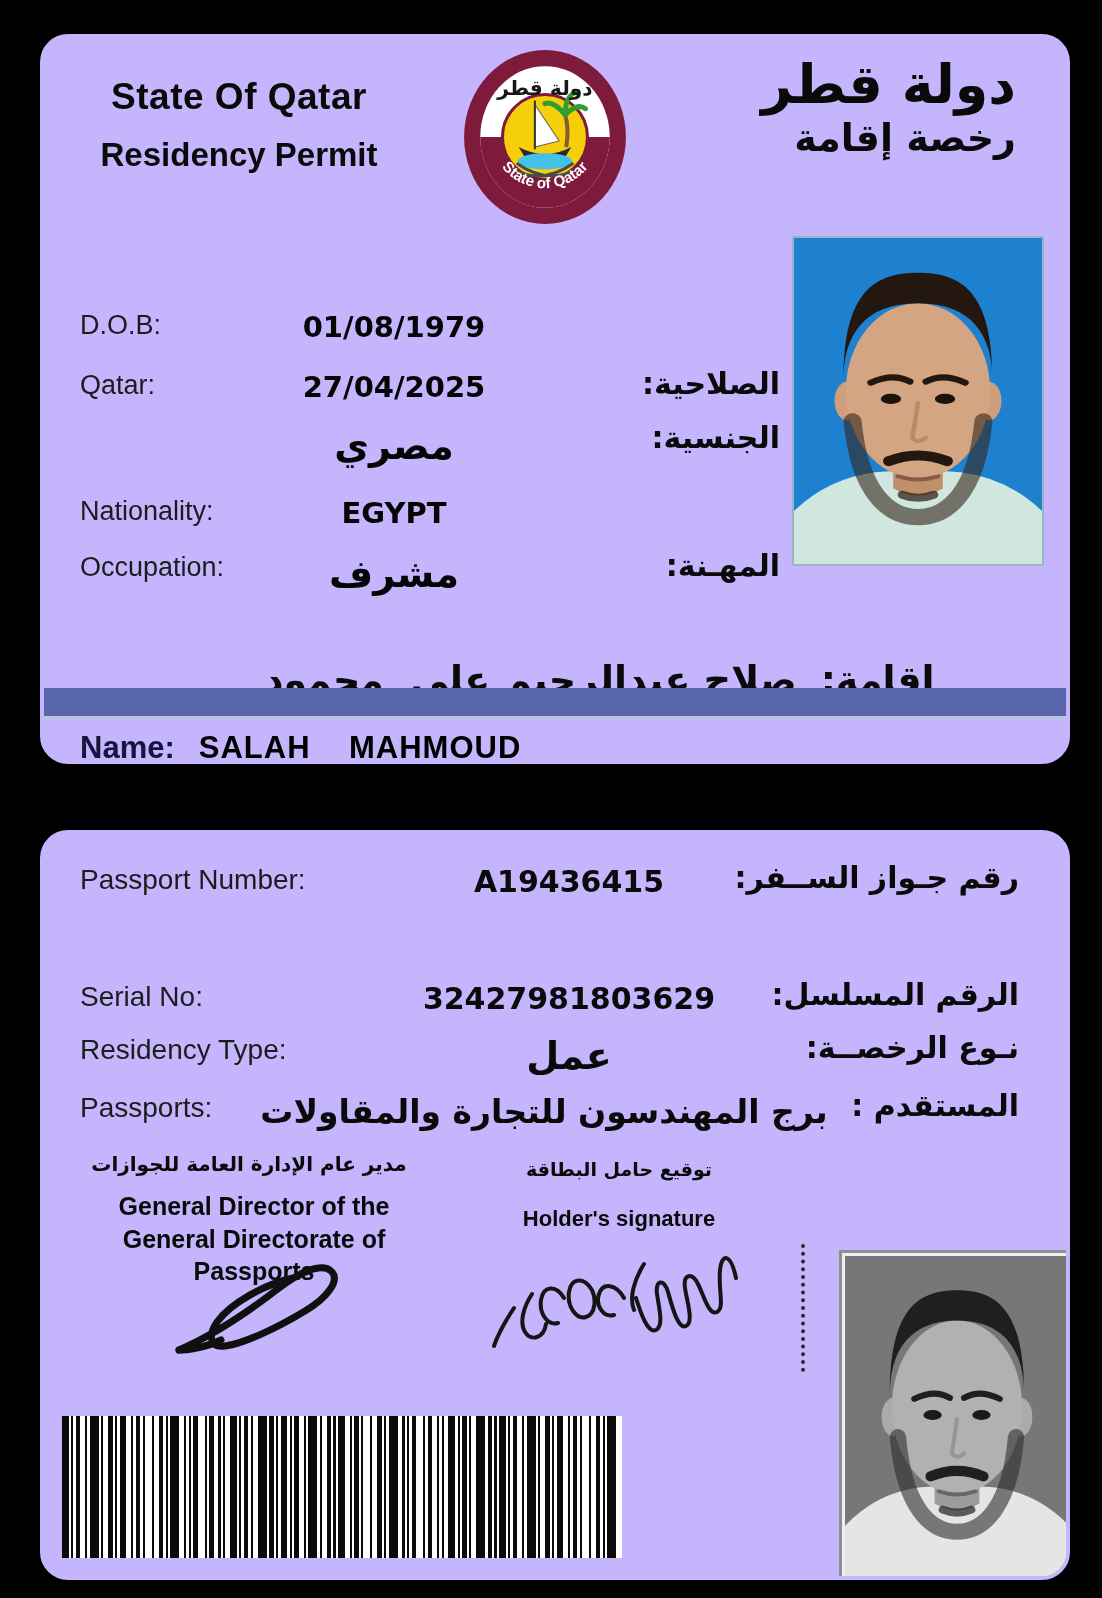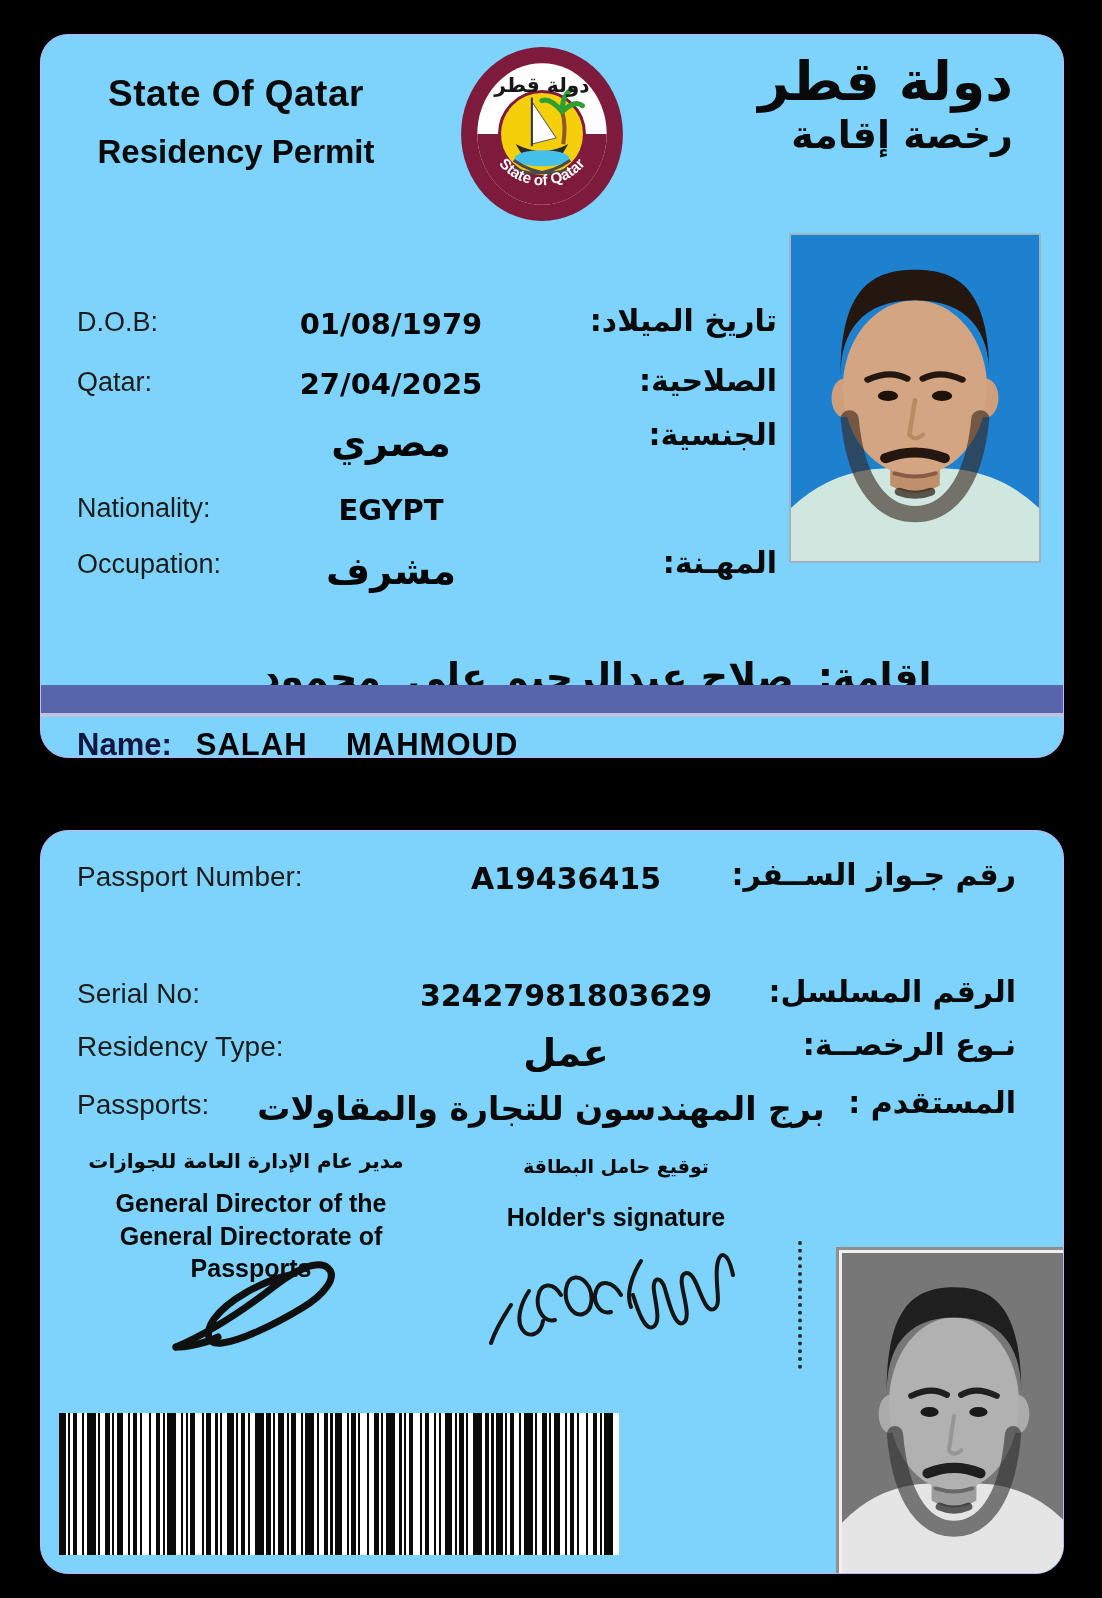--- a/index.html
+++ b/index.html
@@ -1,18 +1,18 @@
 <!DOCTYPE html>
 <html><head>
 <meta charset="utf-8">
 <style>
   html,body{margin:0;padding:0;background:#000;}
   #screen{position:relative;width:1102px;height:1598px;background:#000;overflow:hidden;
           font-family:"DejaVu Sans",sans-serif;color:#0a0a0a;}
-  .card{position:absolute;background:#7dd3fc;border-radius:28px;overflow:hidden;border:1px solid #c4b5fd;}
+  .card{position:absolute;background:#c4b5fd;border-radius:28px;overflow:hidden;border:4px solid #c4b5fd;}
   #card-front{left:40px;top:34px;width:1022px;height:722px;}
   #card-back{left:40px;top:830px;width:1022px;height:742px;}
 
   
   .front-title-en{position:absolute;left:0;top:38px;width:390px;text-align:center;}
   .front-title-en .t1{font-size:37px;font-weight:800;letter-spacing:.5px;
         font-family:"Liberation Sans","DejaVu Sans",sans-serif;}
   .front-title-en .t2{font-size:33px;font-weight:800;margin-top:18px;
         font-family:"Liberation Sans","DejaVu Sans",sans-serif;}
   .emblem{position:absolute;left:418px;top:10px;width:166px;height:178px;}
@@ -57,21 +57,21 @@
 
   
   .director-ar{position:absolute;left:30px;top:318px;width:350px;text-align:center;direction:rtl;
       font-weight:700;font-size:20px;}
   .director-en{position:absolute;left:45px;top:356px;width:330px;text-align:center;
       font-weight:700;font-size:25px;line-height:1.3;
       font-family:"Liberation Sans","DejaVu Sans",sans-serif;}
   .holder-ar{position:absolute;left:435px;top:324px;width:280px;text-align:center;direction:rtl;
       font-weight:700;font-size:19px;}
   .holder-en{position:absolute;left:435px;top:372px;width:280px;text-align:center;
-      font-weight:700;font-size:25px;
+      font-weight:700;font-size:22px;
       font-family:"Liberation Sans","DejaVu Sans",sans-serif;}
   .sig-official{position:absolute;left:125px;top:424px;width:180px;height:100px;}
   .sig-holder{position:absolute;left:440px;top:402px;width:265px;height:135px;}
   .dotted-line{position:absolute;left:757px;top:410px;height:128px;width:0;border-left:4px dotted #2a2a2a;}
 
   
   .barcode{position:absolute;left:18px;top:582px;width:560px;height:142px;background:#fff;}
   .barcode i{position:absolute;top:0;height:100%;background:#0a0a0a;display:block;}
 </style>
 </head>
@@ -106,21 +106,20 @@
     </svg>
 
     <div class="front-title-ar">
       <div class="t1">دولة قطر</div>
       <div class="t2">رخصة إقامة</div>
     </div>
 
     <div class="frow" style="top:272px">
       <span class="lbl">D.O.B:</span>
       <span class="val">01/08/1979</span>
-      <span class="arl">تاريخ الميلاد:</span>
     </div>
     <div class="frow" style="top:332px">
       <span class="lbl">Qatar:</span>
       <span class="val">27/04/2025</span>
       <span class="arl">الصلاحية:</span>
     </div>
     <div class="frow" style="top:386px">
       <span class="lbl"></span>
       <span class="val ar-val">مصري</span>
       <span class="arl">الجنسية:</span>

